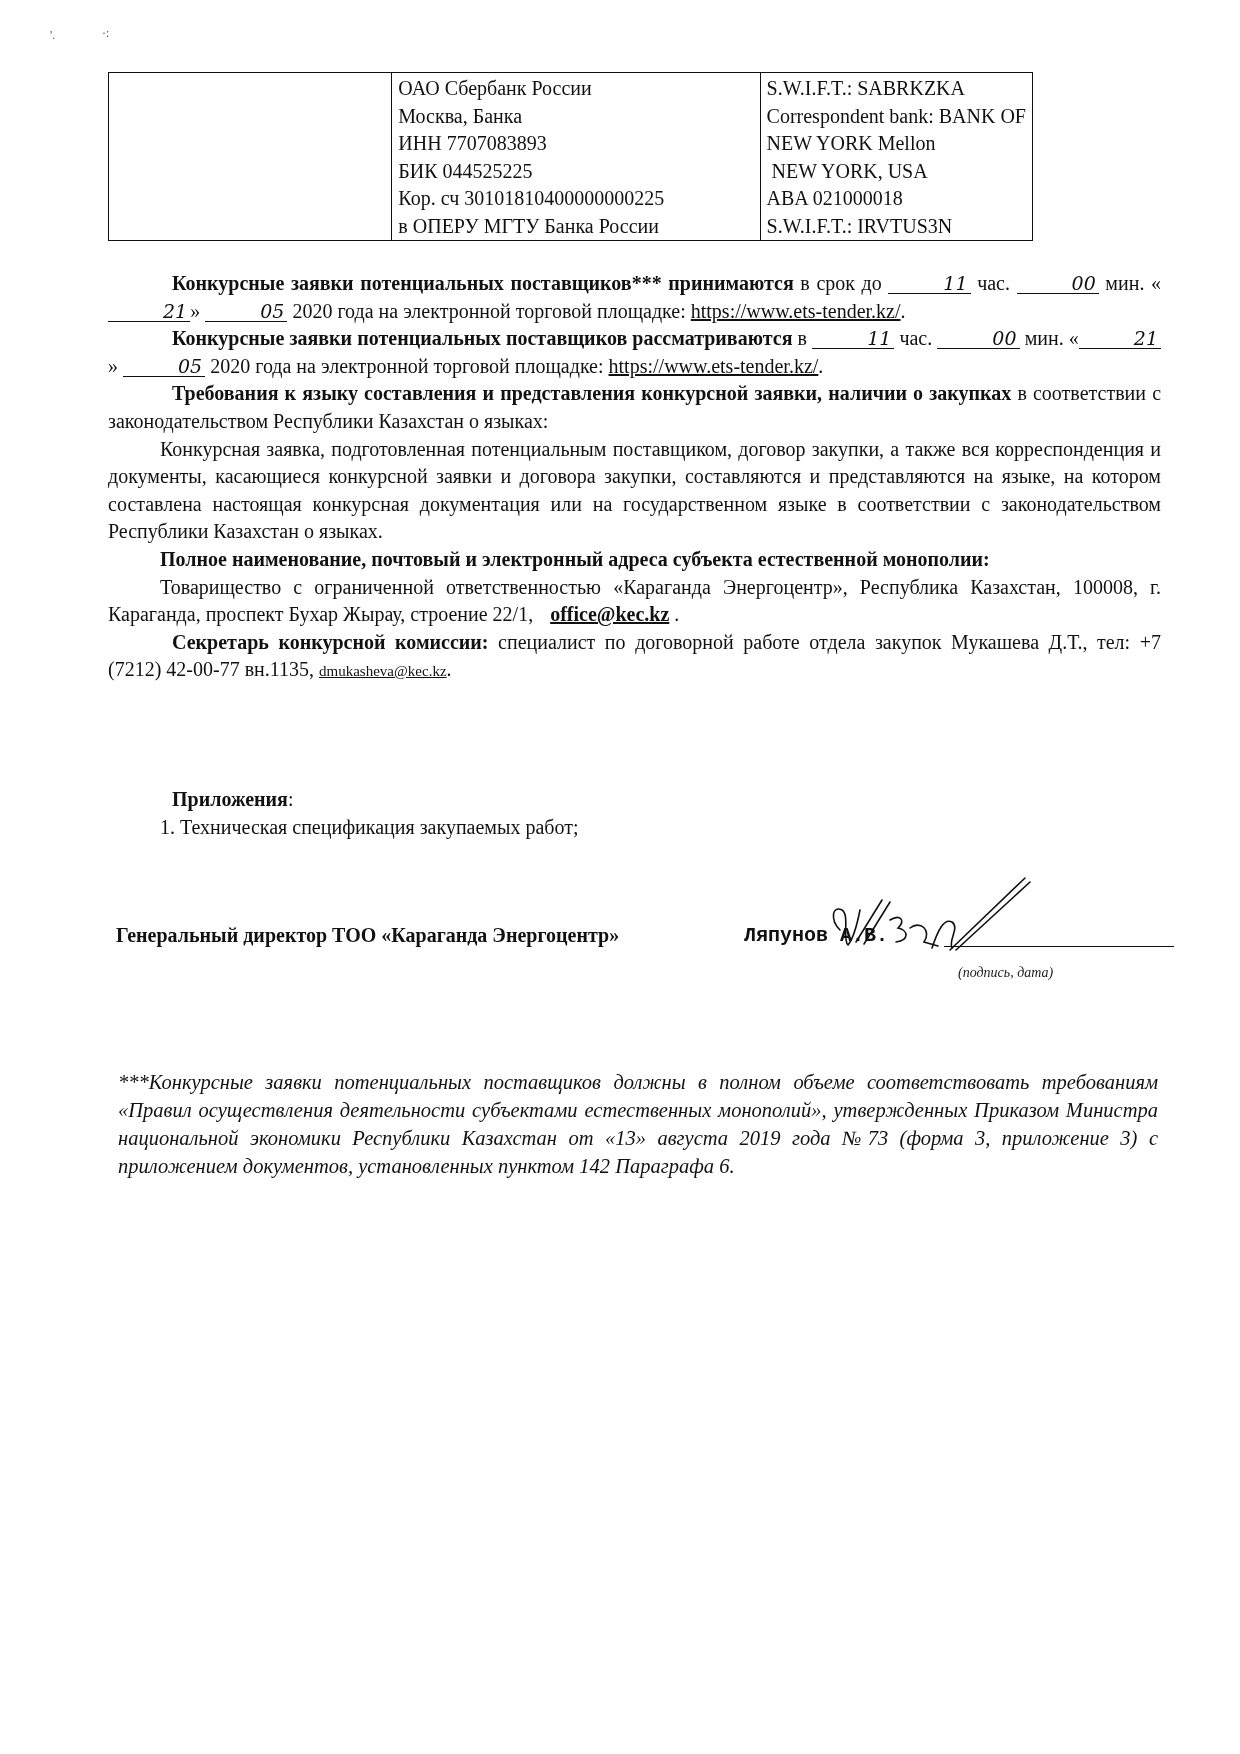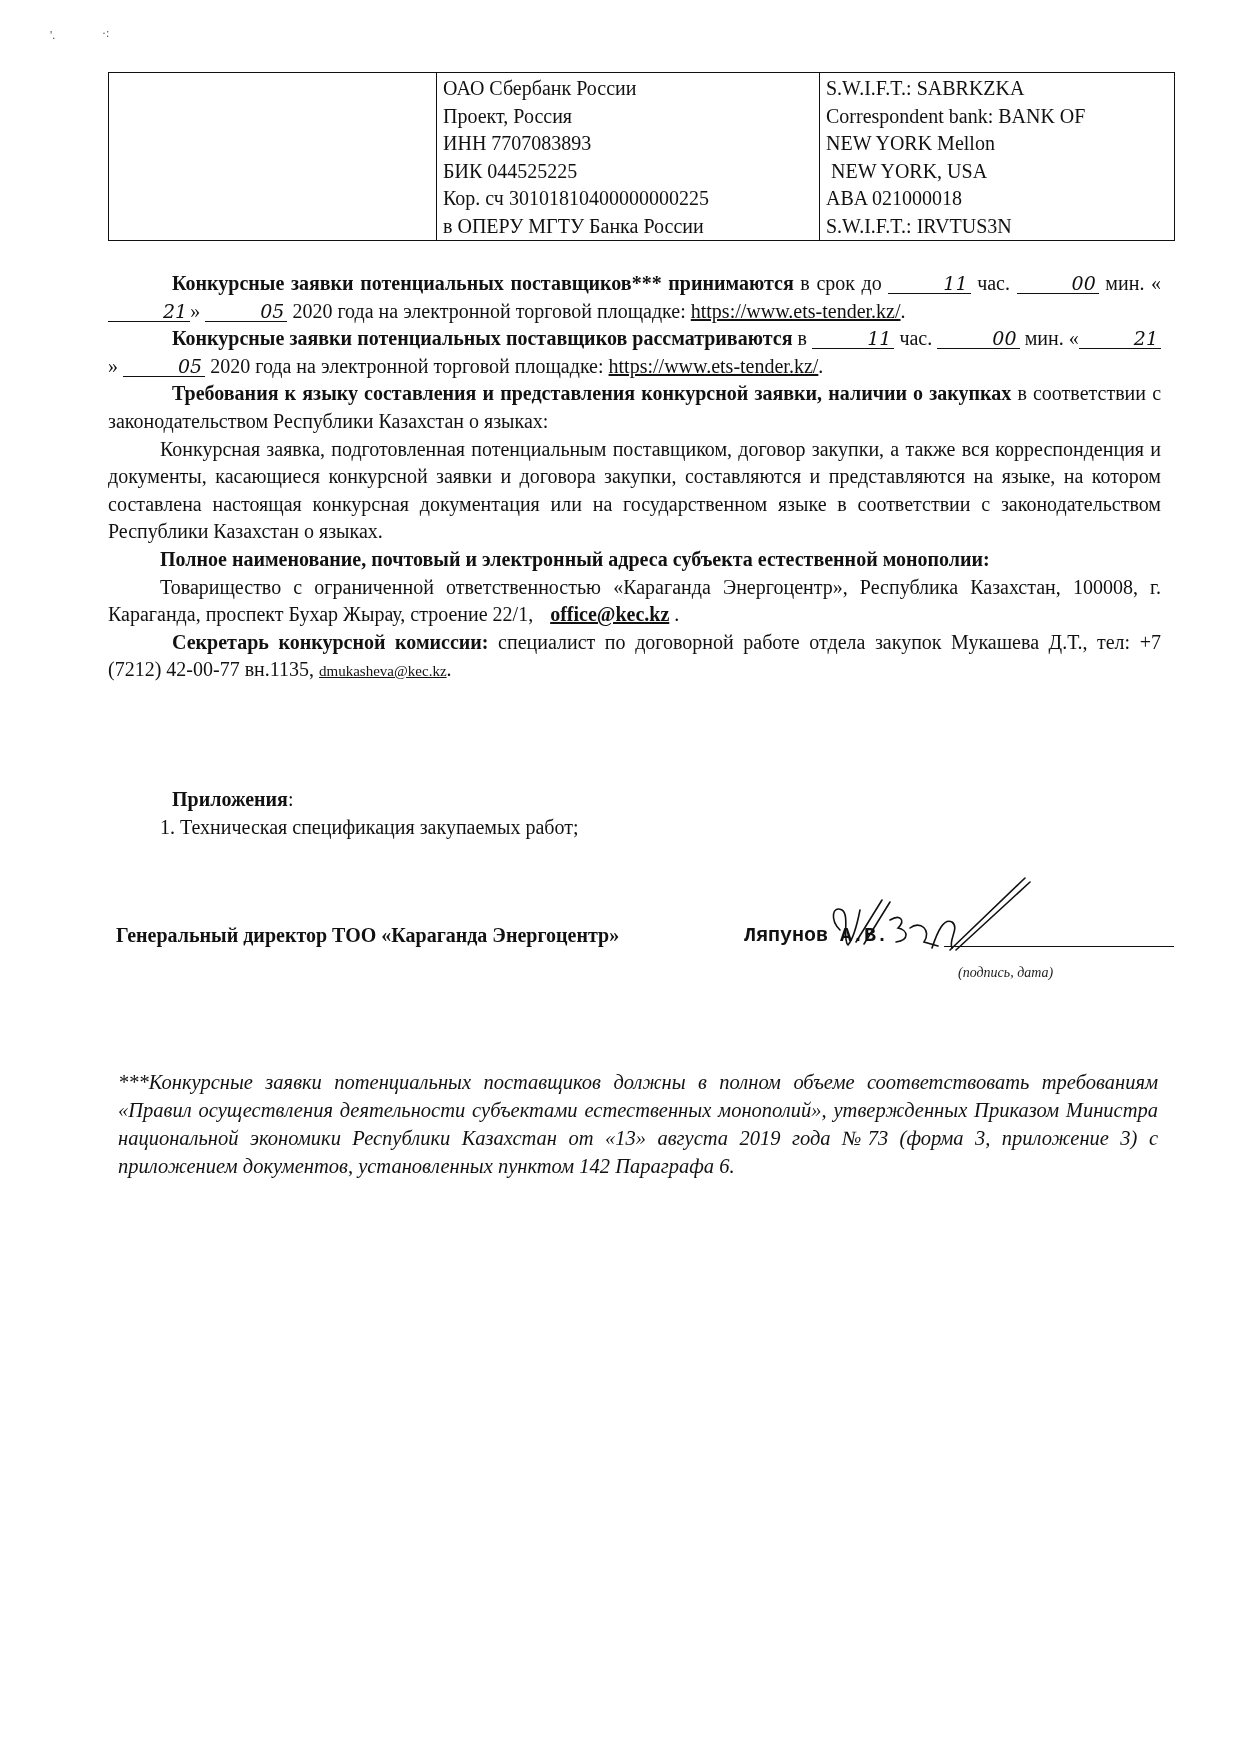--- a/index.html
+++ b/index.html
@@ -1,19 +1,19 @@
 <!DOCTYPE html>
 <html><head>
 <meta charset="utf-8">
 <style>
   html, body { margin: 0; padding: 0; background: #ffffff; }
   body { width: 1240px; height: 1754px; position: relative; overflow: hidden;
          font-family: "Liberation Serif", "DejaVu Serif", serif; color: #111; }
   .scan-mark { position: absolute; font-size: 12px; color: #555; }
-  table.bank { position: absolute; left: 108px; top: 72px; width: 1067px;
+  table.bank { position: absolute; left: 108px; top: 72px; width: 925px;
                border-collapse: collapse; }
   table.bank td { border: 1.5px solid #111; vertical-align: top; padding: 2px 6px 0 6px;
                   font-size: 20px; line-height: 27.5px; }
   table.bank td.c1 { width: 315px; }
   table.bank td.c2 { width: 370px; }
   .line { display: block; white-space: nowrap; }
   .body { position: absolute; left: 108px; top: 270px; width: 1053px;
           font-size: 20px; line-height: 27.6px; text-align: justify; }
   .body p { margin: 0; text-indent: 52px; }
   .b { font-weight: bold; margin-left: 12px; }
@@ -36,21 +36,21 @@
 
 <span class="scan-mark" style="left:50px;top:28px;">'.</span>
 <span class="scan-mark" style="left:102px;top:26px;">·:</span>
 
 <table class="bank">
   <tbody>
       <tr>
     <td class="c1"></td>
     <td class="c2">
       <span class="line">ОАО Сбербанк России</span>
-      <span class="line">Проект, Россия</span>
+      <span class="line">Москва, Банка</span>
       <span class="line">ИНН 7707083893</span>
       <span class="line">БИК 044525225</span>
       <span class="line">Кор. сч 30101810400000000225</span>
       <span class="line">в ОПЕРУ МГТУ Банка России</span>
     </td>
     <td class="c3">
       <span class="line">S.W.I.F.T.: SABRKZKA</span>
       <span class="line">Correspondent bank: BANK OF</span>
       <span class="line">NEW YORK Mellon</span>
       <span class="line" style="white-space:pre;"> NEW YORK, USA</span>

